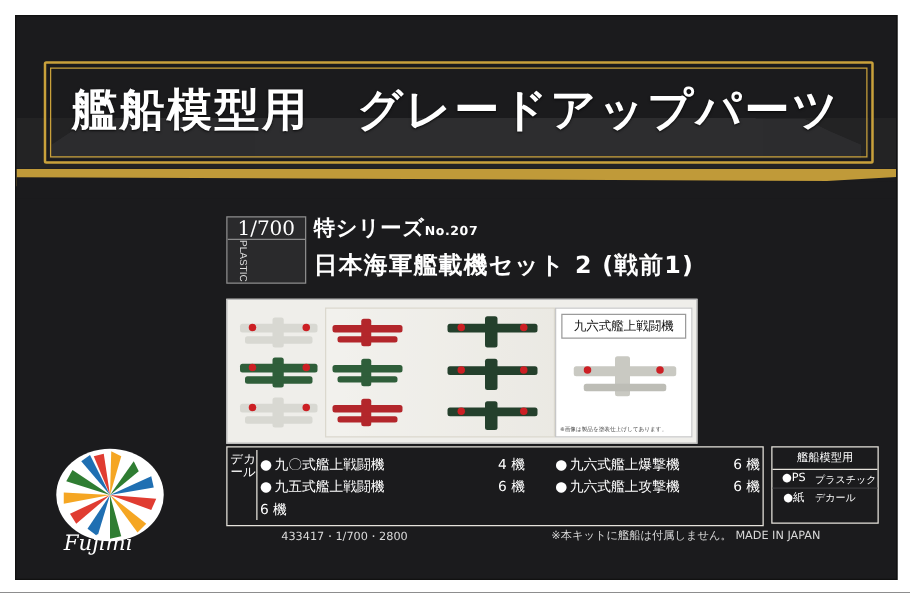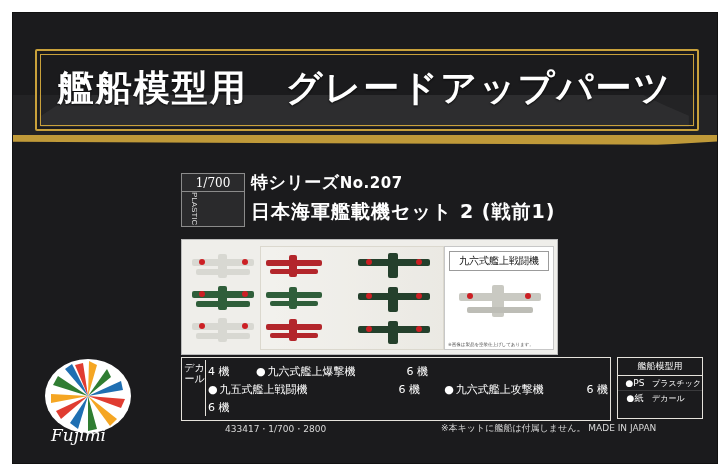--- a/index.html
+++ b/index.html
@@ -81,21 +81,21 @@
     background:#2a2a2c;
     color:#e8e8e8;
     font-size:9px;
     overflow:hidden;
   }
   .scale-badge .sb-top{
     position:absolute;left:0;top:0;width:100%;height:17px;
     border-bottom:1px solid #8b8b8b;
     display:flex;align-items:center;justify-content:center;
     font-family:"DejaVu Serif", serif;
-    font-size:12px;color:#ffffff;
+    font-size:16px;color:#ffffff;
   }
   .scale-badge .sb-left{
     position:absolute;left:0;top:17px;width:40%;height:35px;
     display:flex;align-items:center;justify-content:center;
     font-size:8px;color:#dcdcdc;writing-mode:vertical-rl;
   }
   .scale-badge .sb-right{
     position:absolute;left:40%;top:19px;width:58%;height:31px;
     background:#f0e4c8;color:#111;
     display:flex;align-items:center;justify-content:center;
@@ -105,21 +105,21 @@
   .series-line{
     position:absolute;left:238px;top:158px;
     color:#ffffff;
     font-family:"DejaVu Serif", serif;
     font-size:17px;font-weight:bold;
     letter-spacing:0.5px;
     white-space:nowrap;
   }
   .series-line .no{
     font-family:"DejaVu Sans", sans-serif;
-    font-size:15px;
+    font-size:10px;
   }
   .product-name{
     position:absolute;left:238px;top:186px;
     color:#ffffff;
     font-family:"DejaVu Sans", sans-serif;
     font-weight:bold;
     font-size:19px;
     letter-spacing:1px;
     white-space:nowrap;
   }
@@ -351,20 +351,21 @@
         <div class="roundel" style="left:66px;top:10px;"></div>
       </div>
       <div class="note">※画像は製品を塗装仕上げしてあります。</div>
     </div>
   </div>
 
   <div class="contents">
     <div class="label">デカール</div>
     <div class="rows">
       <div class="crow">
+        <div class="c1"><span class="bullet">●</span><span>九〇式艦上戦闘機</span></div>
         <div class="c2">4 機</div>
         <div class="c3"><span class="bullet">●</span><span>九六式艦上爆撃機</span></div>
         <div class="c4">6 機</div>
       </div>
       <div class="crow">
         <div class="c1"><span class="bullet">●</span><span>九五式艦上戦闘機</span></div>
         <div class="c2">6 機</div>
         <div class="c3"><span class="bullet">●</span><span>九六式艦上攻撃機</span></div>
         <div class="c4">6 機</div>
       </div>

